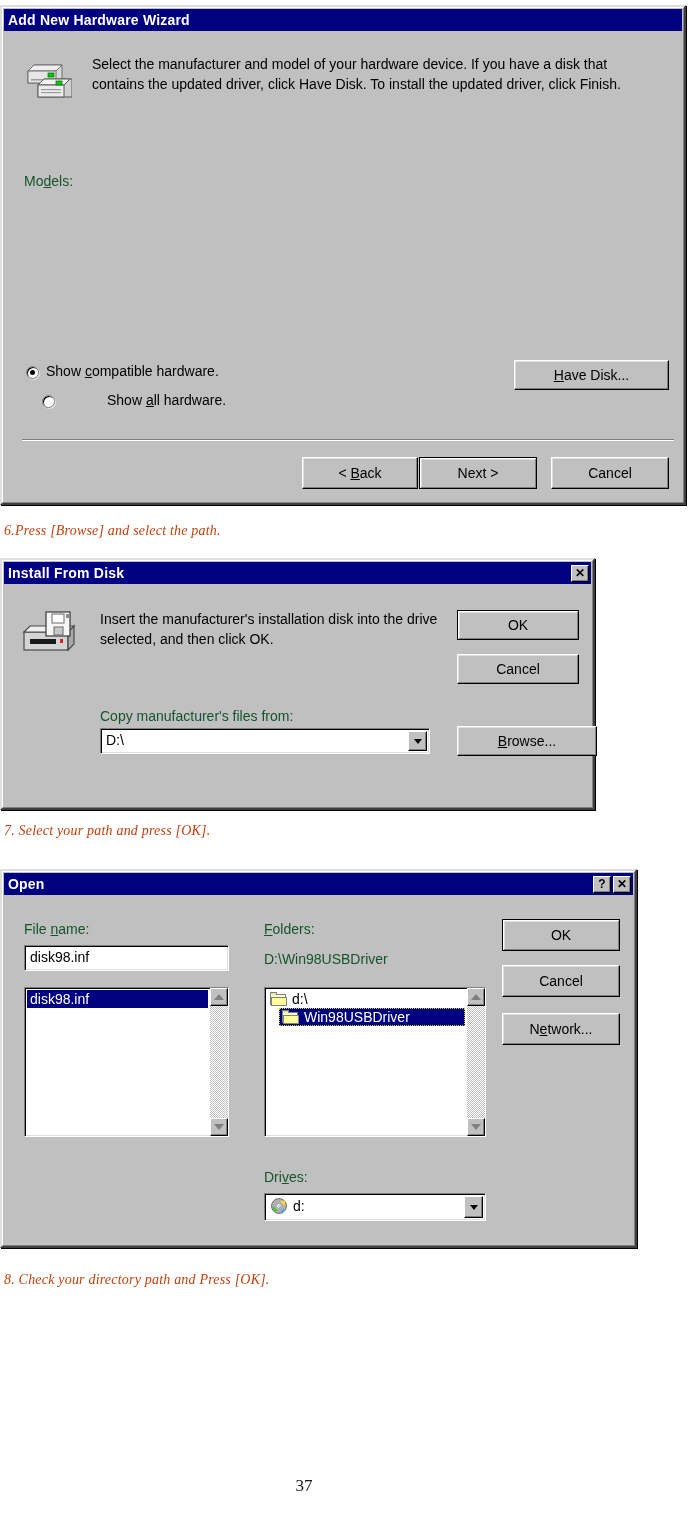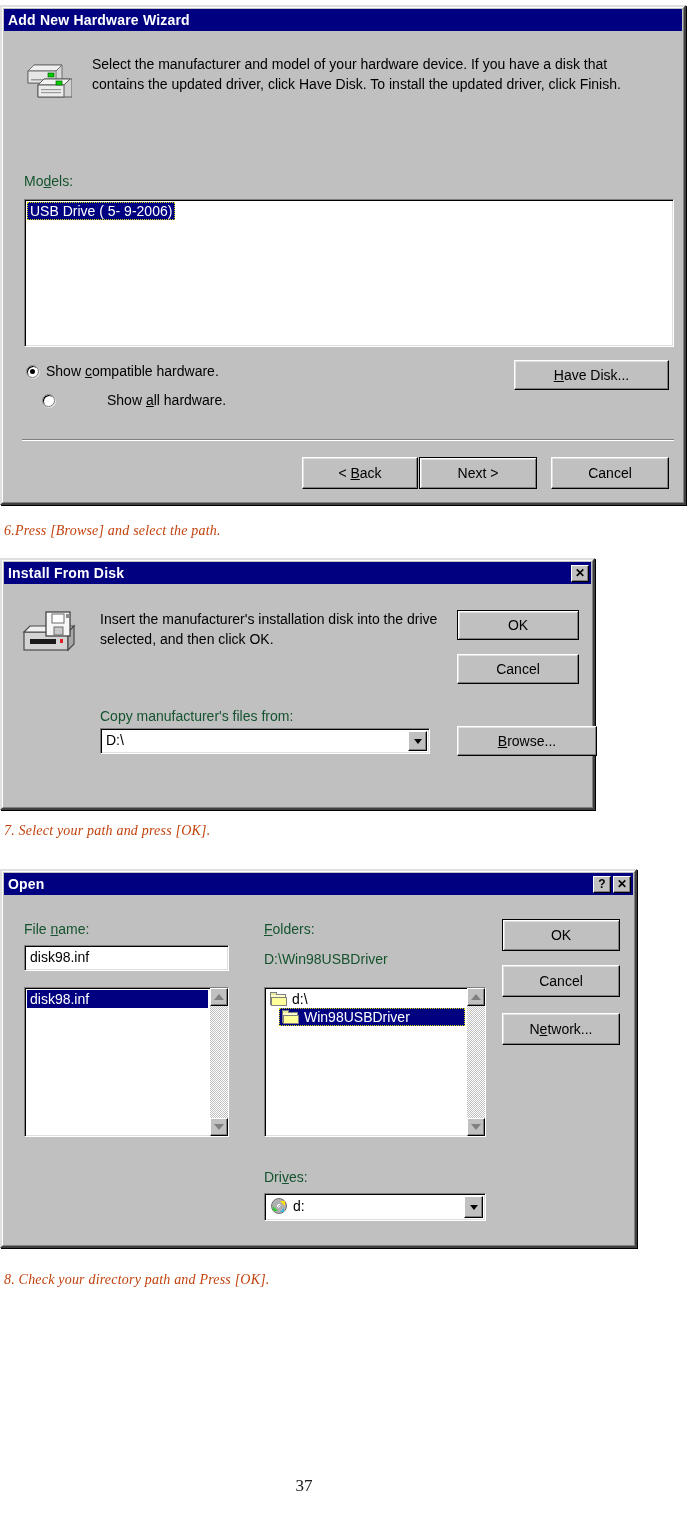--- a/index.html
+++ b/index.html
@@ -161,21 +161,21 @@
     outline-offset: -1px;
     display: inline-block;
     white-space: nowrap;
     box-sizing: border-box;
   }
 
   
   .radio-row {
     position: absolute;
     display: flex;
-    align-items: center;
+    align-items: flex-end;
     font-size: 14px;
     white-space: nowrap;
   }
   .radio {
     width: 13px; height: 13px;
     border-radius: 50%;
     background: #ffffff;
     border: 1px solid #808080;
     box-shadow: inset 1px 1px 0 #000, 1px 1px 0 #dfdfdf;
     margin-right: 7px;
@@ -359,25 +359,20 @@
         <rect x="17" y="32" width="20" height="1.2" fill="#9a9a9a"></rect>
         <rect x="17" y="35" width="20" height="1.2" fill="#9a9a9a"></rect>
       </g>
     </svg>
   </div>
 
   <div class="body-text" style="left:90px; top:48px; width:566px;">Select the manufacturer and model of your hardware device. If you have a disk that contains the updated driver, click Have Disk. To install the updated driver, click Finish.</div>
 
   <div class="label" style="left:22px; top:166px;">Mo<u>d</u>els:</div>
 
-  <div class="sunken" style="left:22px; top:192px; width:650px; height:148px;">
-    <div style="padding:2px 2px 0 2px;">
-      <span class="sel-item">USB Drive ( 5- 9-2006)</span>
-    </div>
-  </div>
 
   <div class="radio-row" style="left:24px; top:356px;">
     <span class="radio on"></span>
     <span>Show <u>c</u>ompatible hardware.</span>
   </div>
   <div class="radio-row" style="left:40px; top:385px;gap:45px;">
     <span class="radio"></span>
     <span>Show <u>a</u>ll hardware.</span>
   </div>
 

